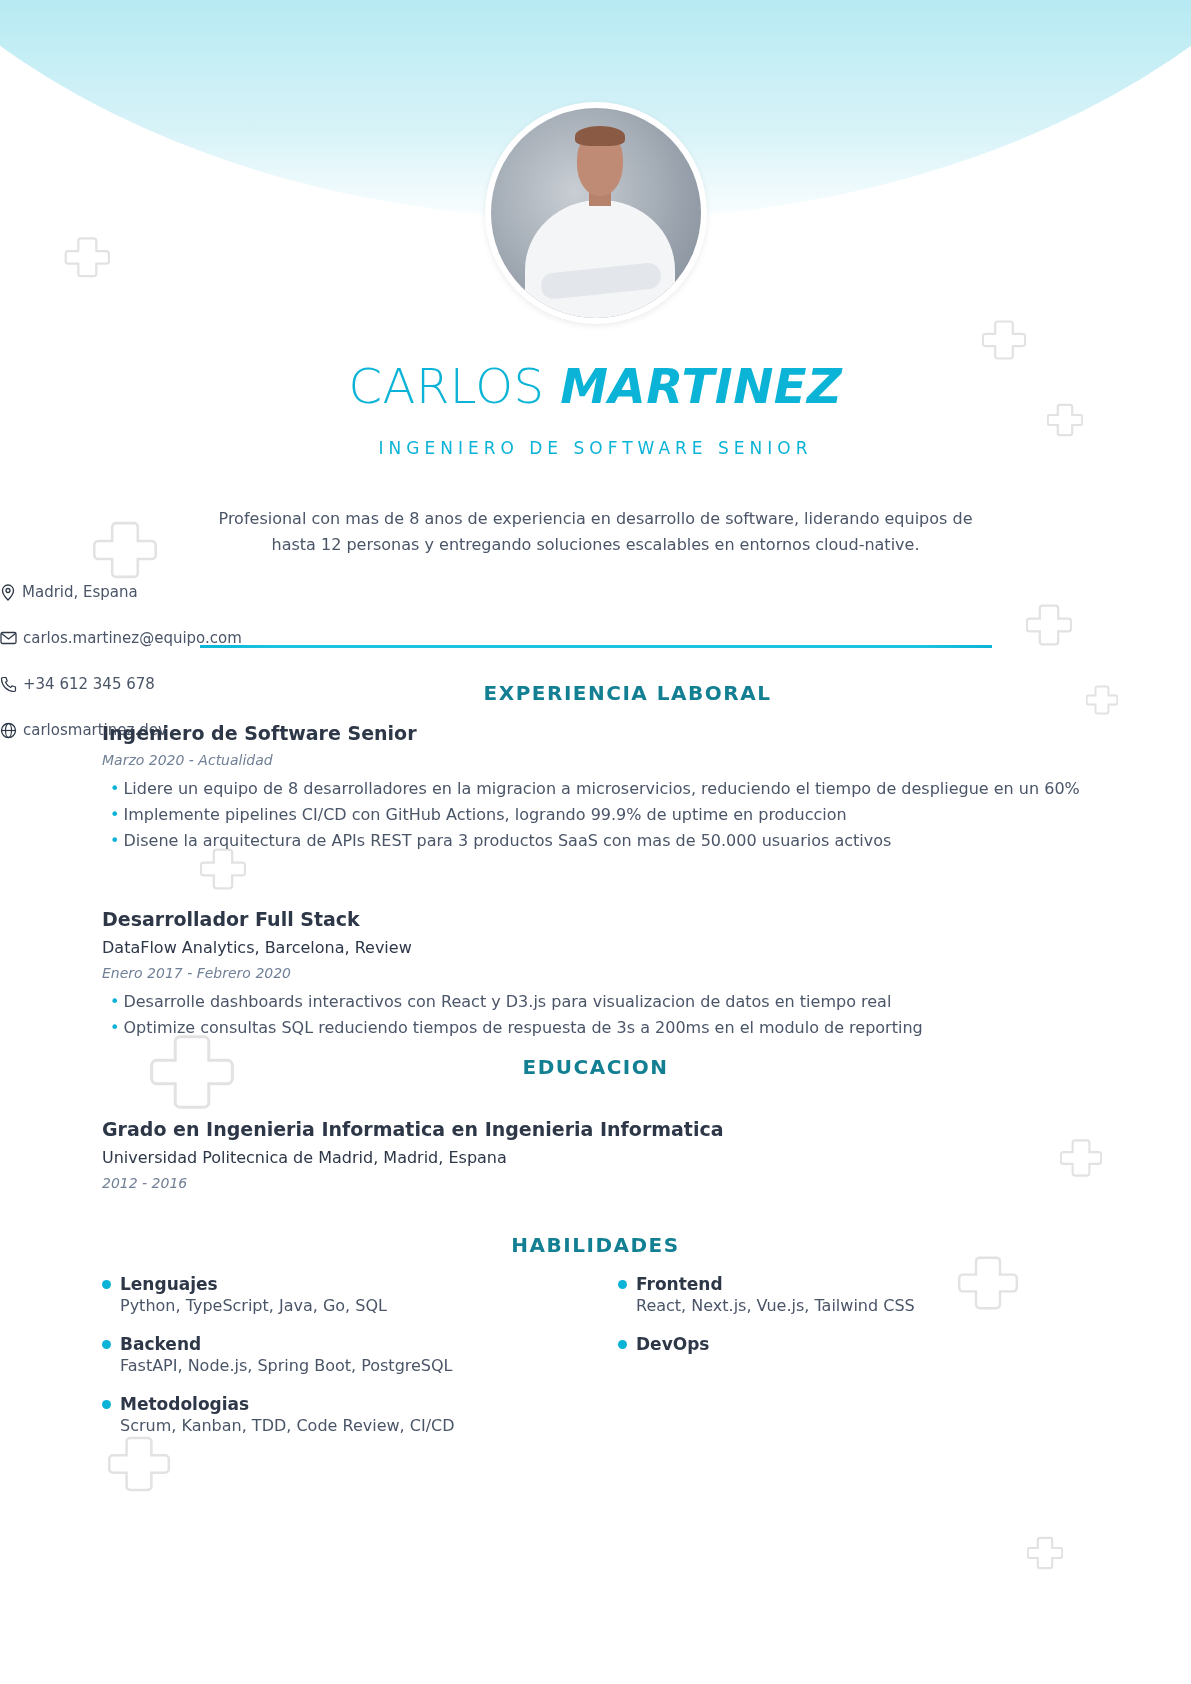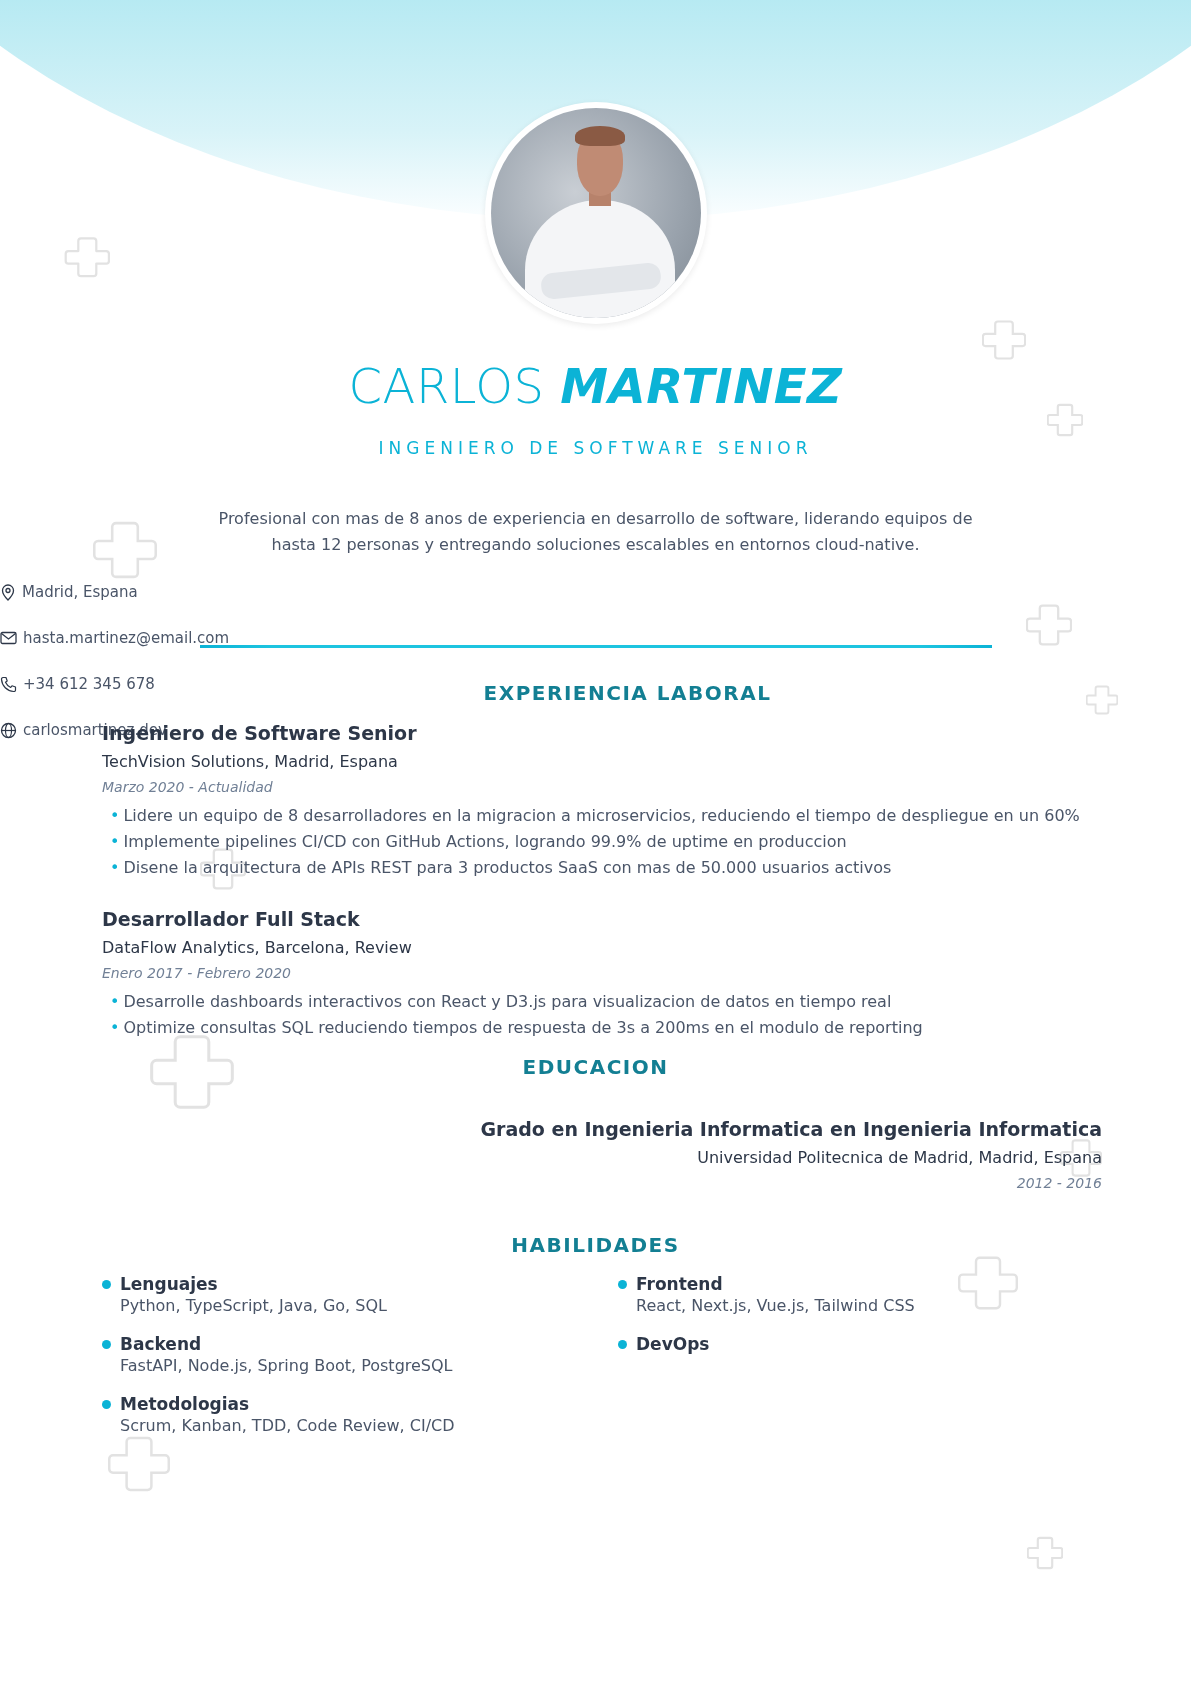--- a/index.html
+++ b/index.html
@@ -175,21 +175,21 @@
     </span>
     <span>Madrid, Espana</span>
   </div>
   <div class="contact">
     <span>
       <svg width="17" height="14" viewBox="0 0 17 14">
           <rect x="1" y="1.5" width="15" height="11" rx="1.5" fill="none" stroke="#2d3748" stroke-width="1.3"></rect>
           <path d="M1.5 2.5 L8.5 8 L15.5 2.5" fill="none" stroke="#2d3748" stroke-width="1.3"></path>
         </svg>
     </span>
-    <span>hasta.martinez@email.com</span>
+    <span>carlos.martinez@equipo.com</span>
   </div>
   <div class="contact">
     <span>
       <svg width="17" height="17" viewBox="0 0 17 17">
           <path d="M3 1.5 L6 1.5 L7.2 5 L5.5 6.3 C6.5 8.5 8.5 10.5 10.7 11.5 L12 9.8 L15.5 11 L15.5 14 C15.5 15 14.6 15.6 13.6 15.5 C7 15 2 10 1.5 3.4 C1.4 2.4 2 1.5 3 1.5Z" fill="none" stroke="#2d3748" stroke-width="1.2" stroke-linejoin="round"></path>
         </svg>
     </span>
     <span>+34 612 345 678</span>
   </div>
   <div class="contact">
@@ -203,37 +203,36 @@
     <span>carlosmartinez.dev</span>
   </div>
 </div>
 
 <div class="divider"></div>
 
 <div class="section-title" style="top:681px;margin-left:32px;">EXPERIENCIA LABORAL</div>
 
 <div class="job" style="top:722px;">
   <div class="job-title">Ingeniero de Software Senior</div>
-  <div class="job-company">TechVision Solutions, Madrid, Espana</div>
   <div class="job-dates">Marzo 2020 - Actualidad</div>
   <div class="bullet"><span class="dot">•</span><span>Lidere un equipo de 8 desarrolladores en la migracion a microservicios, reduciendo el tiempo de despliegue en un 60%</span></div>
   <div class="bullet"><span class="dot">•</span><span>Implemente pipelines CI/CD con GitHub Actions, logrando 99.9% de uptime en produccion</span></div>
   <div class="bullet"><span class="dot">•</span><span>Disene la arquitectura de APIs REST para 3 productos SaaS con mas de 50.000 usuarios activos</span></div>
 </div>
 
 <div class="job" style="top:908px;">
   <div class="job-title">Desarrollador Full Stack</div>
   <div class="job-company">DataFlow Analytics, Barcelona, Review</div>
   <div class="job-dates">Enero 2017 - Febrero 2020</div>
   <div class="bullet"><span class="dot">•</span><span>Desarrolle dashboards interactivos con React y D3.js para visualizacion de datos en tiempo real</span></div>
   <div class="bullet"><span class="dot">•</span><span>Optimize consultas SQL reduciendo tiempos de respuesta de 3s a 200ms en el modulo de reporting</span></div>
 </div>
 
 <div class="section-title" style="top:1055px;">EDUCACION</div>
-<div class="job" style="top:1118px;text-align:right;">
+<div class="job" style="top:1118px;">
   <div class="job-title">Grado en Ingenieria Informatica en Ingenieria Informatica</div>
   <div class="job-company">Universidad Politecnica de Madrid, Madrid, Espana</div>
   <div class="job-dates">2012 - 2016</div>
 </div>
 
 <div class="section-title" style="top:1233px;">HABILIDADES</div>
 <div class="skills">
   <div class="skill" style="left:0;top:0;">
     <div class="skill-name">
         <span class="dot"></span>

